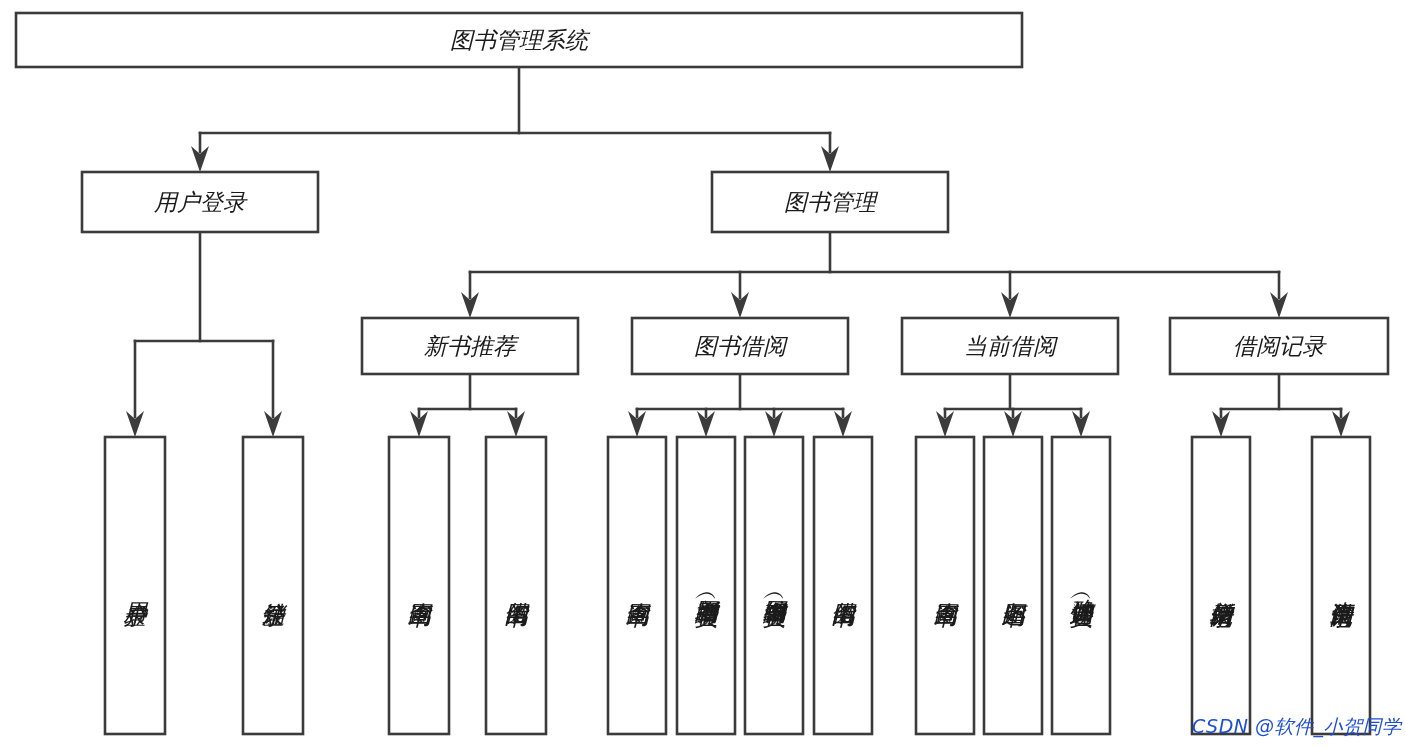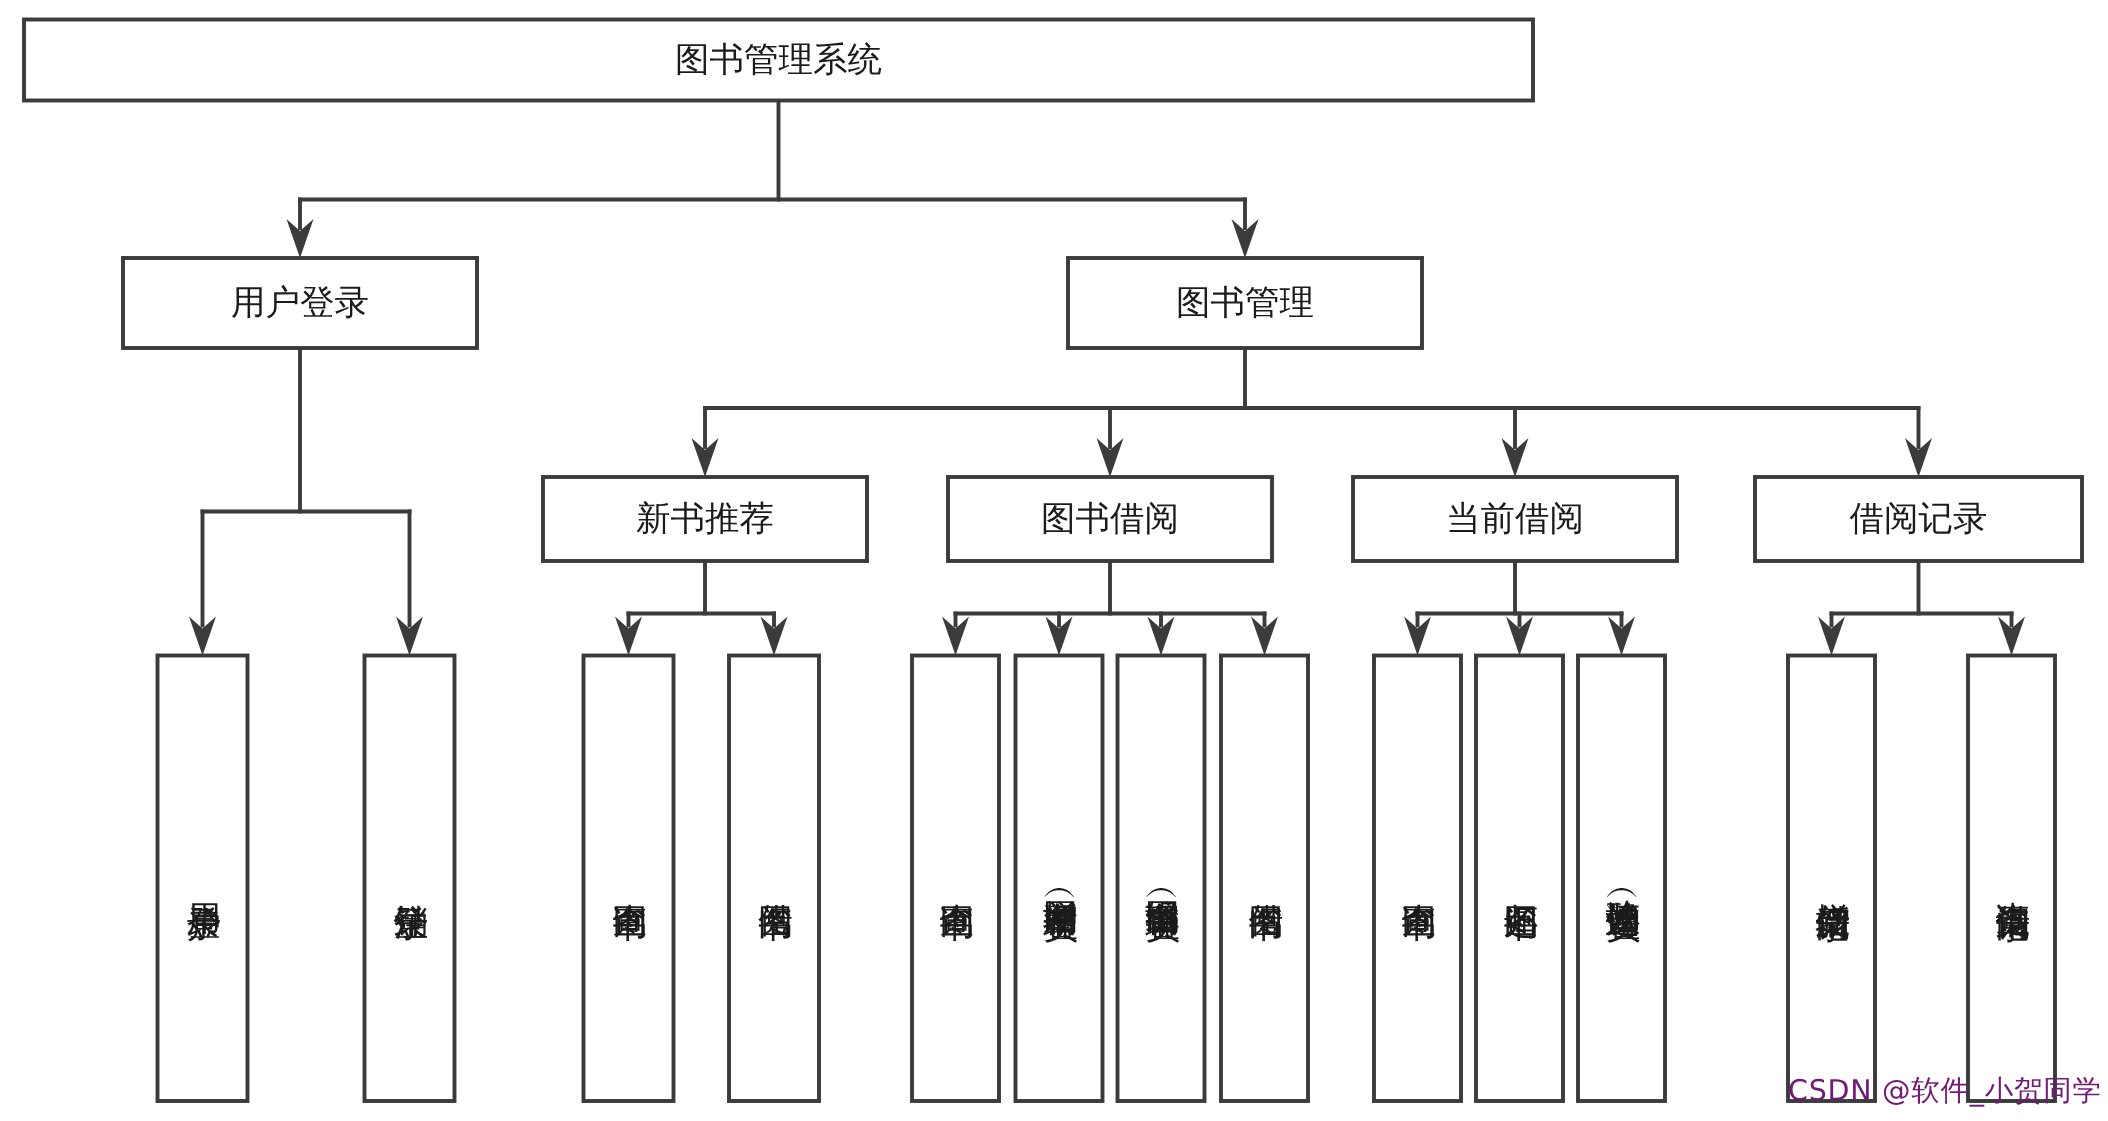--- a/index.html
+++ b/index.html
@@ -10,20 +10,21 @@
   body {
     width: 1405px;
     height: 747px;
     font-family: "DejaVu Sans", "Liberation Sans", sans-serif;
     overflow: hidden;
   }
   #diagram-root {
     position: relative;
     width: 1405px;
     height: 747px;
+    font-style: italic;
   }
   svg.flow {
     position: absolute;
     left: 0;
     top: 0;
     width: 1405px;
     height: 747px;
   }
   .node-rect {
     fill: #ffffff;
@@ -60,21 +61,21 @@
     align-items: center;
     justify-content: center;
     text-align: center;
     white-space: nowrap;
     pointer-events: none;
   }
   .watermark {
     position: absolute;
     font-family: "DejaVu Sans", "Liberation Sans", sans-serif;
     font-size: 19px;
-    color: #701a75;
+    color: #1d4ed8;
     white-space: nowrap;
     letter-spacing: 0.5px;
   }
 </style>
 </head>
 <body>
 
 <div id="diagram-root">
   <svg class="flow" viewBox="0 0 1405 747">
     <defs>

